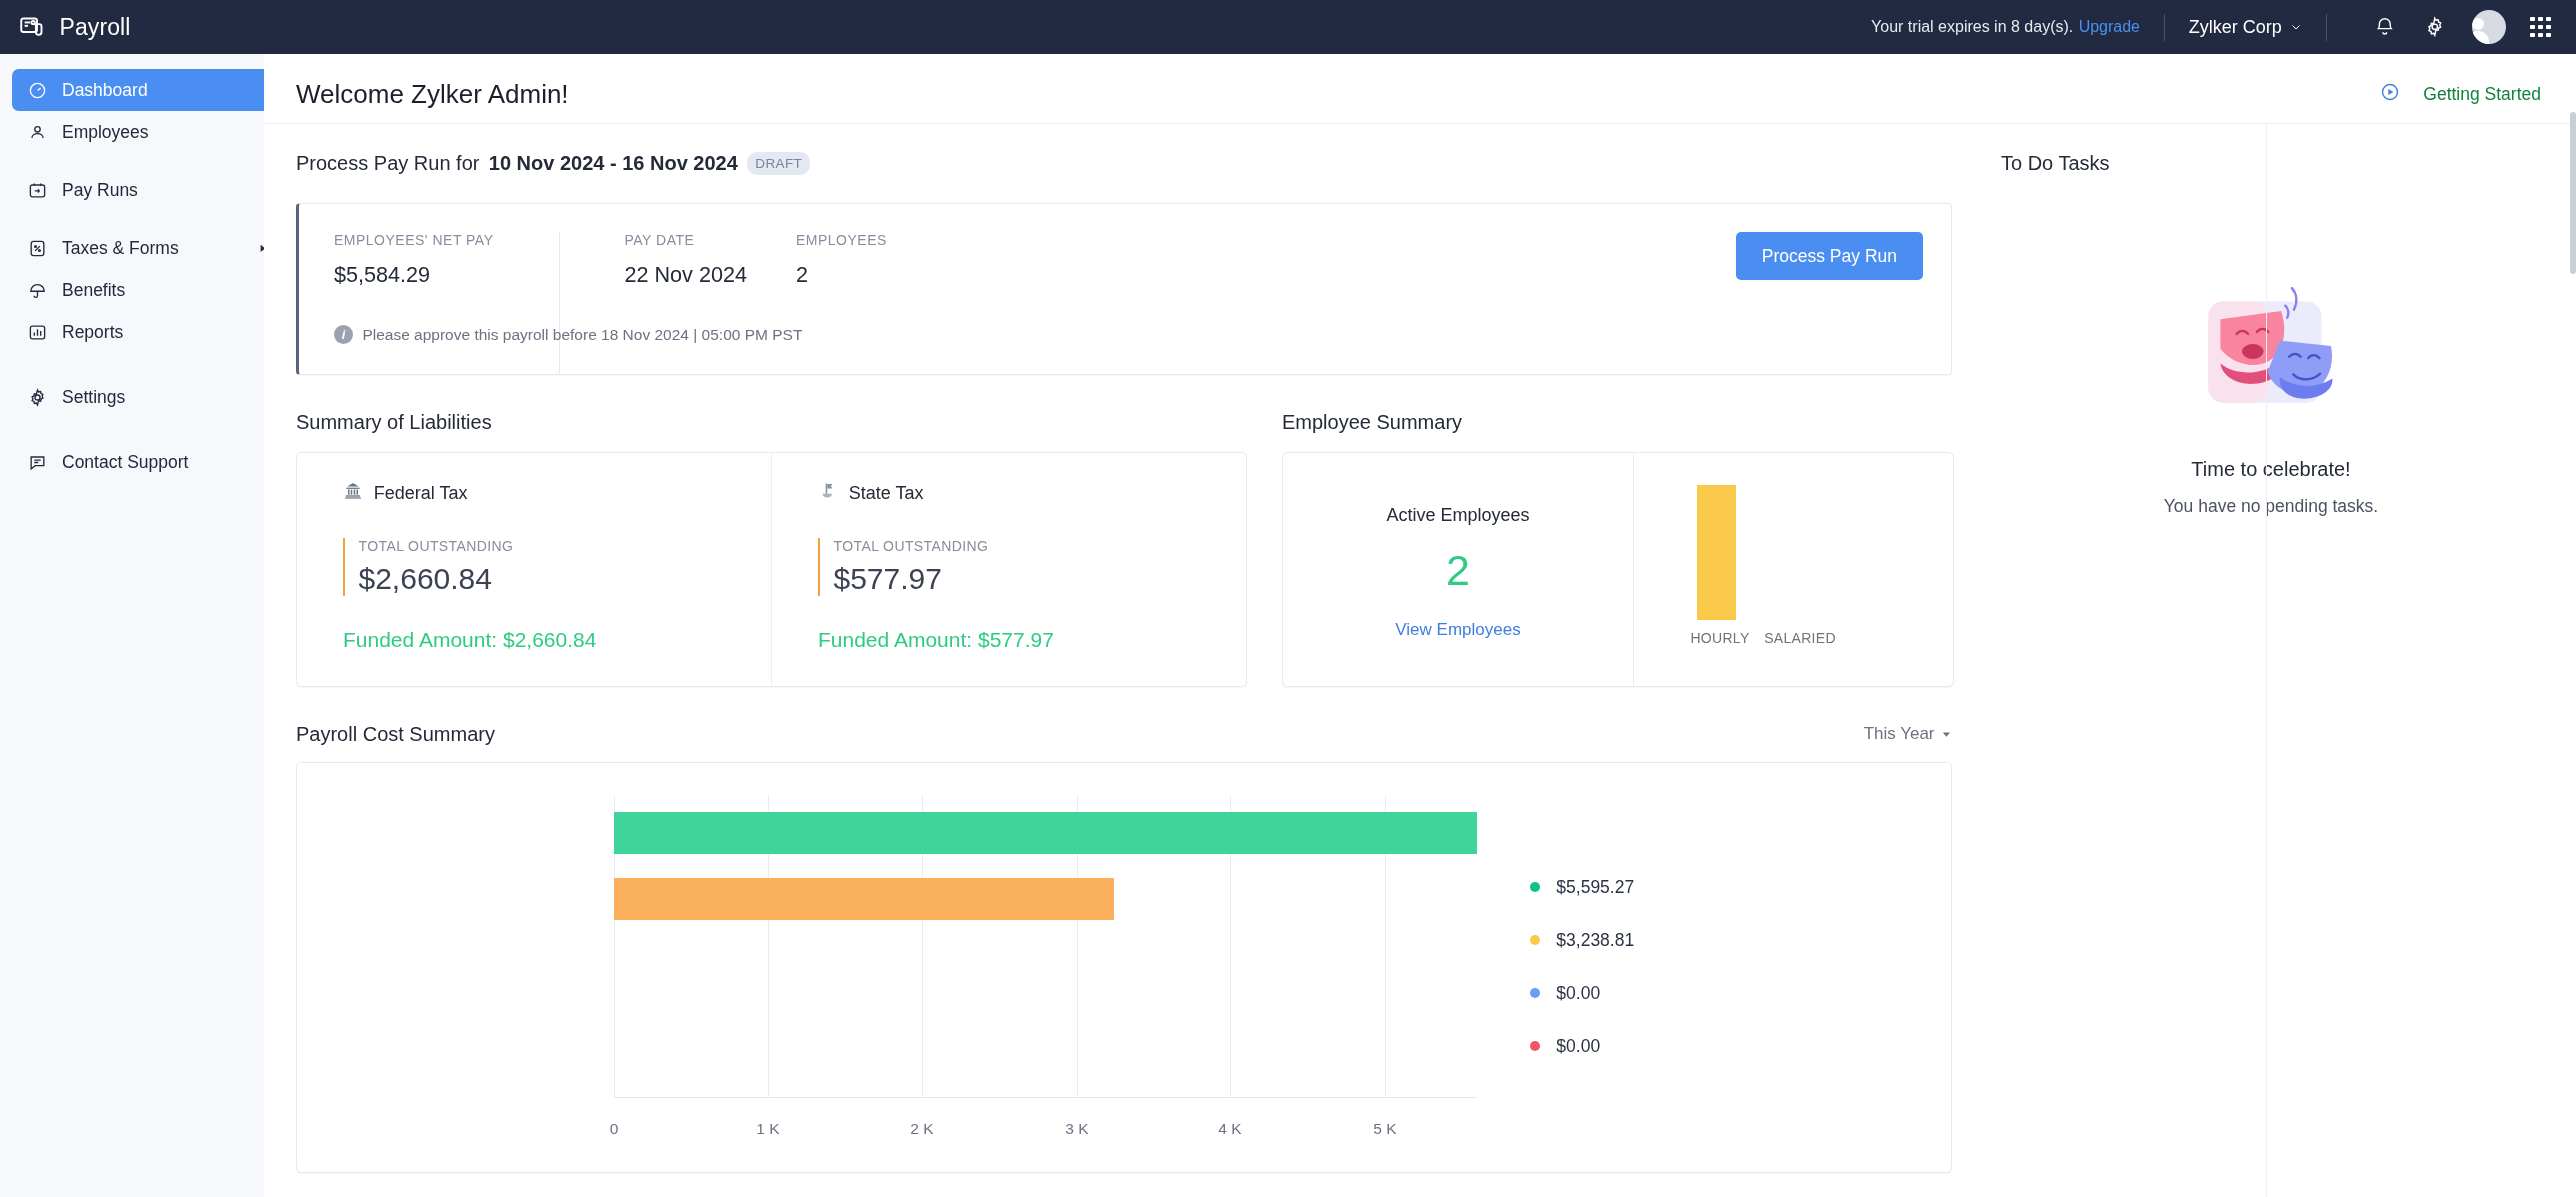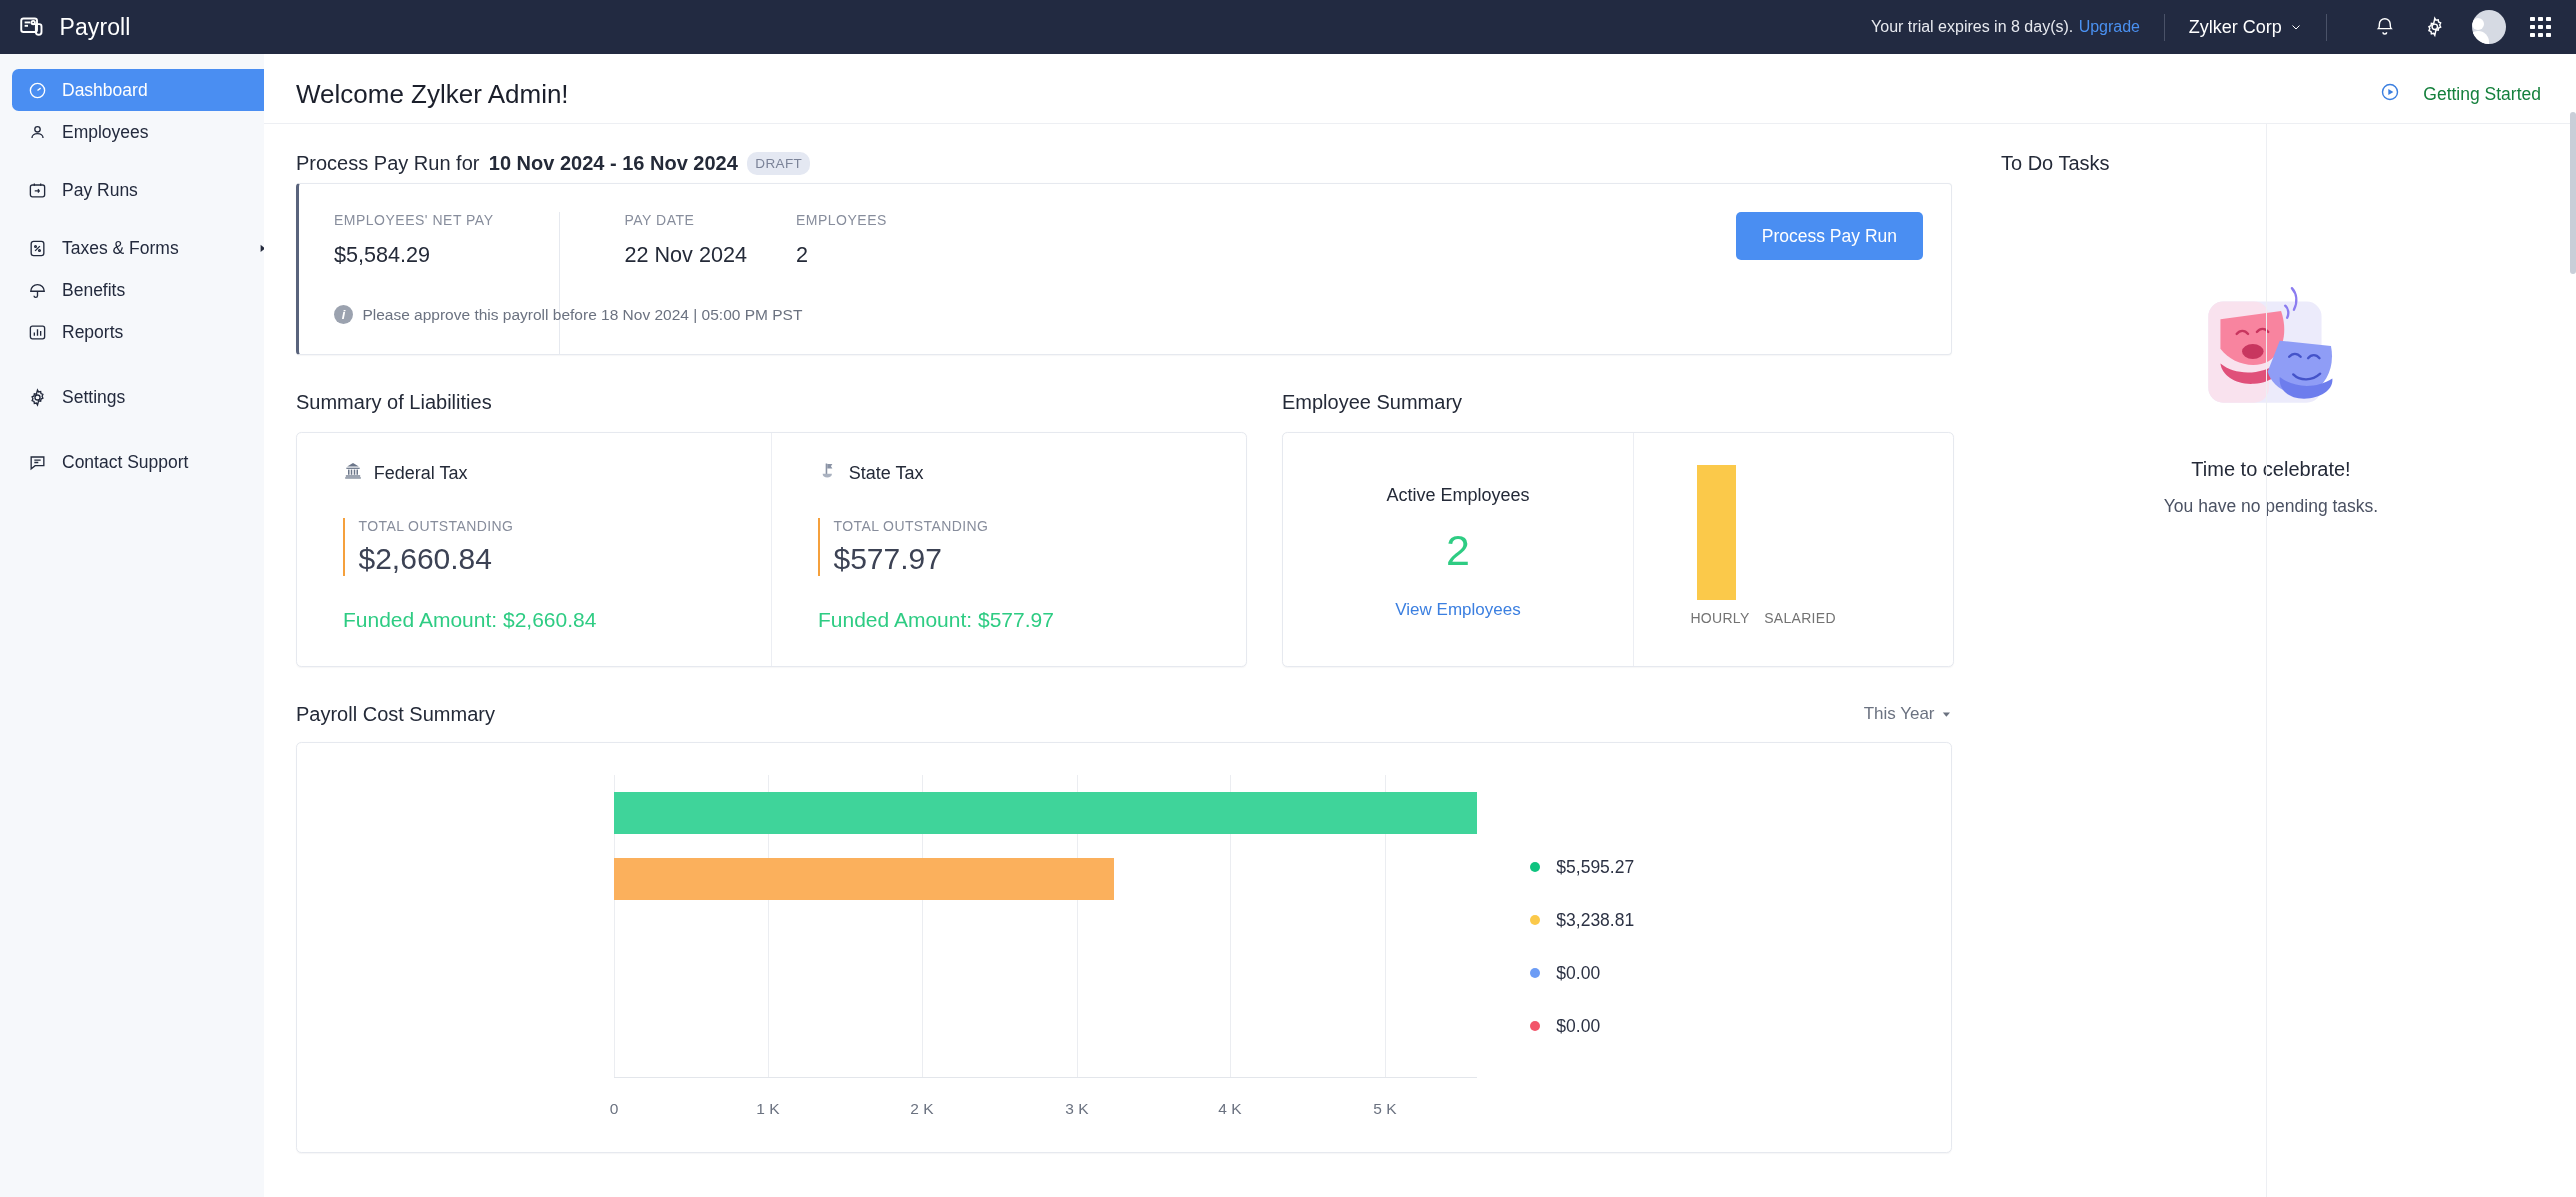--- a/index.html
+++ b/index.html
@@ -87,21 +87,21 @@
   .col-right { width: 599px; padding: 28px 35px 0 24px; }
 
   
   .payrun-title { font-size: 20px; color: #242a38; display: flex; align-items: center; gap: 9.4px; }
   .payrun-title b { font-weight: bold; }
   .draft-badge {
     background: #e4e8f2; color: #7b8398; font-size: 13.5px;
     padding: 4px 8px; border-radius: 10px; letter-spacing: 0.4px;
   }
   .payrun-card {
-    margin-top: 8px; width: 1656px; height: 172px;
+    margin-top: 28px; width: 1656px; height: 172px;
     border: 0.7px solid #e6e9ef; border-left: 3.4px solid #59637c;
     border-radius: 4px; background: #fff; display: flex; position: relative;
     box-shadow: 0 0.7px 1.3px rgba(20,30,60,.04);
   }
   .payrun-stats { display: flex; padding: 28px 0 0 35px; }
   .stat { padding-right: 49px; }
   .stat.div-right { border-right: 0.7px solid #e6e9ef; padding-right: 65px; margin-right: 65px; }
   .stat-label { font-size: 14px; color: #878d9c; letter-spacing: 0.5px; }
   .stat-value { font-size: 21.6px; color: #242a38; margin-top: 13.5px; }
   .approve-note {

